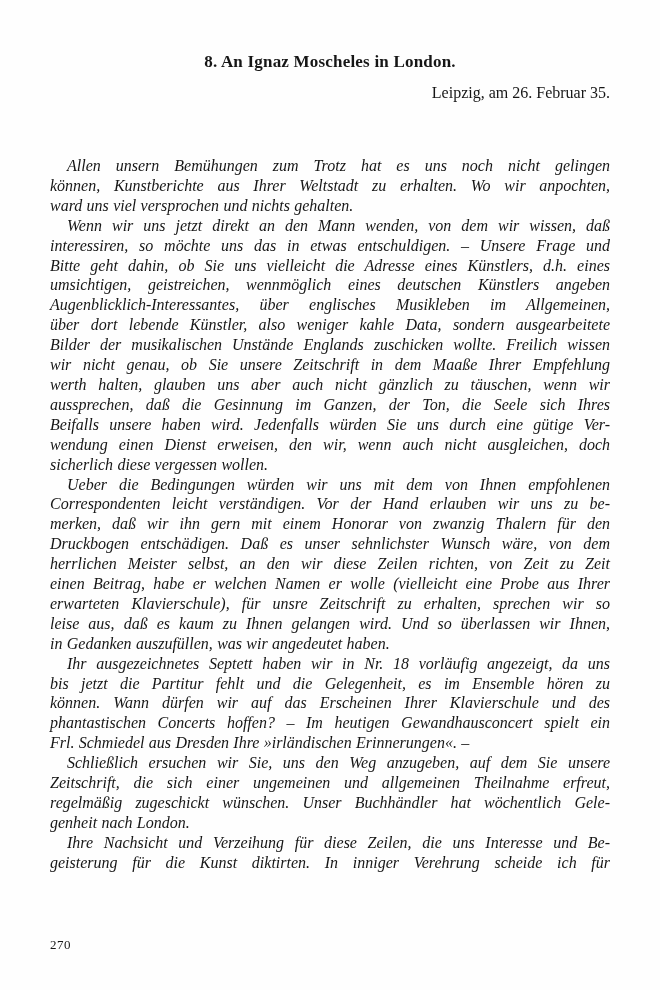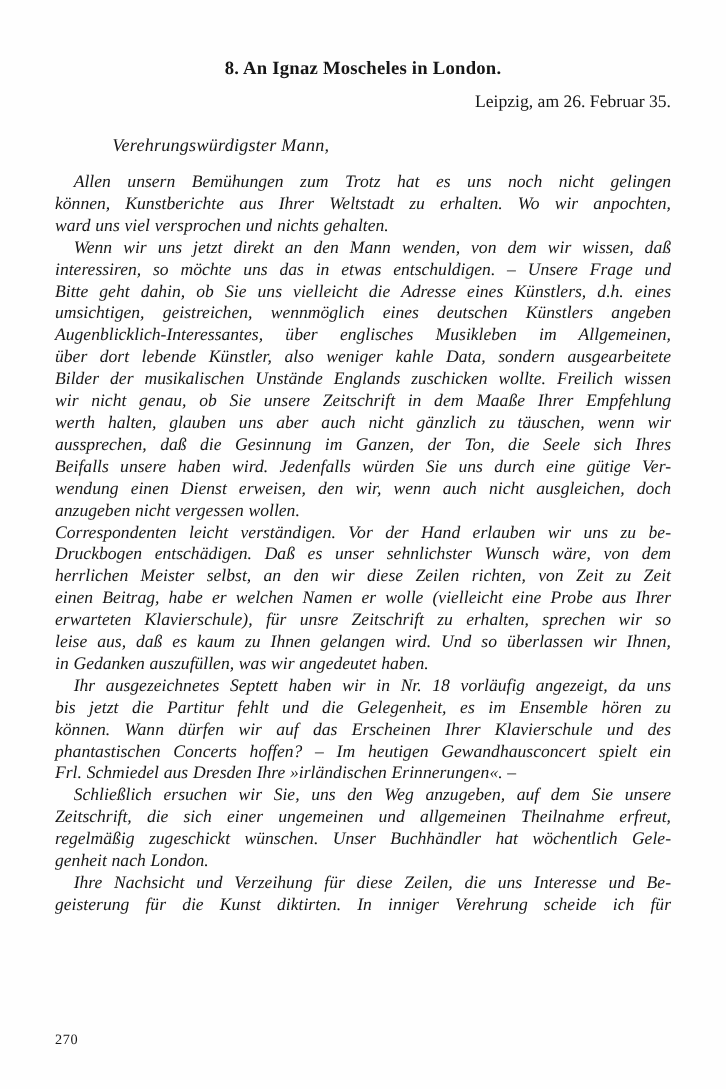--- a/index.html
+++ b/index.html
@@ -72,44 +72,45 @@
     font-size: 13px;
     letter-spacing: 0.5px;
   }
 </style>
 </head>
 <body>
 
 <div class="page">
   <h1 class="heading">8. An Ignaz Moscheles in London.</h1>
   <div class="dateline">Leipzig, am 26. Februar 35.</div>
-  <div class="salutation">Verehrungswürdigster Mann,</div>
   <div class="letter-body" id="letter-body">
       <div class="paragraph">
         <div class="line first">Allen unsern Bemühungen zum Trotz hat es uns noch nicht gelingen</div>
         <div class="line">können, Kunstberichte aus Ihrer Weltstadt zu erhalten. Wo wir anpochten,</div>
         <div class="line final">ward uns viel versprochen und nichts gehalten.</div>
       </div>
       <div class="paragraph">
         <div class="line first">Wenn wir uns jetzt direkt an den Mann wenden, von dem wir wissen, daß</div>
         <div class="line">interessiren, so möchte uns das in etwas entschuldigen. – Unsere Frage und</div>
         <div class="line">Bitte geht dahin, ob Sie uns vielleicht die Adresse eines Künstlers, d.h. eines</div>
         <div class="line">umsichtigen, geistreichen, wennmöglich eines deutschen Künstlers angeben</div>
         <div class="line">Augenblicklich-Interessantes, über englisches Musikleben im Allgemeinen,</div>
         <div class="line">über dort lebende Künstler, also weniger kahle Data, sondern ausgearbeitete</div>
         <div class="line">Bilder der musikalischen Unstände Englands zuschicken wollte. Freilich wissen</div>
         <div class="line">wir nicht genau, ob Sie unsere Zeitschrift in dem Maaße Ihrer Empfehlung</div>
         <div class="line">werth halten, glauben uns aber auch nicht gänzlich zu täuschen, wenn wir</div>
         <div class="line">aussprechen, daß die Gesinnung im Ganzen, der Ton, die Seele sich Ihres</div>
         <div class="line">Beifalls unsere haben wird. Jedenfalls würden Sie uns durch eine gütige Ver-</div>
         <div class="line">wendung einen Dienst erweisen, den wir, wenn auch nicht ausgleichen, doch</div>
-        <div class="line final">anzugeben nicht vergessen wollen.</div>
+        <div class="line final">sicherlich diese vergessen wollen.</div>
       </div>
       <div class="paragraph">
+        <div class="line first">Ueber die Bedingungen würden wir uns mit dem von Ihnen empfohlenen</div>
         <div class="line">Correspondenten leicht verständigen. Vor der Hand erlauben wir uns zu be-</div>
+        <div class="line">merken, daß wir ihn gern mit einem Honorar von zwanzig Thalern für den</div>
         <div class="line">Druckbogen entschädigen. Daß es unser sehnlichster Wunsch wäre, von dem</div>
         <div class="line">herrlichen Meister selbst, an den wir diese Zeilen richten, von Zeit zu Zeit</div>
         <div class="line">einen Beitrag, habe er welchen Namen er wolle (vielleicht eine Probe aus Ihrer</div>
         <div class="line">erwarteten Klavierschule), für unsre Zeitschrift zu erhalten, sprechen wir so</div>
         <div class="line">leise aus, daß es kaum zu Ihnen gelangen wird. Und so überlassen wir Ihnen,</div>
         <div class="line final">in Gedanken auszufüllen, was wir angedeutet haben.</div>
       </div>
       <div class="paragraph">
         <div class="line first">Ihr ausgezeichnetes Septett haben wir in Nr. 18 vorläufig angezeigt, da uns</div>
         <div class="line">bis jetzt die Partitur fehlt und die Gelegenheit, es im Ensemble hören zu</div>

